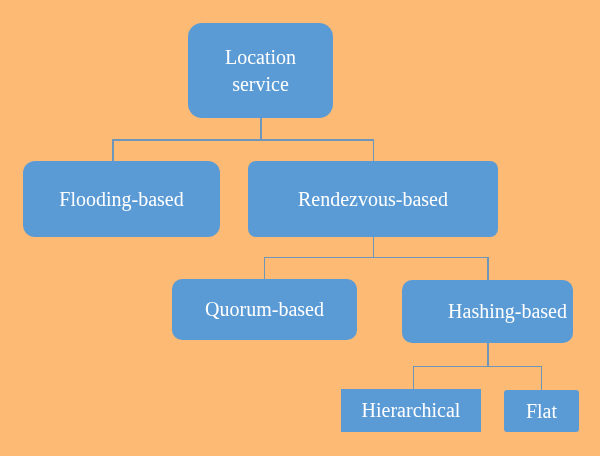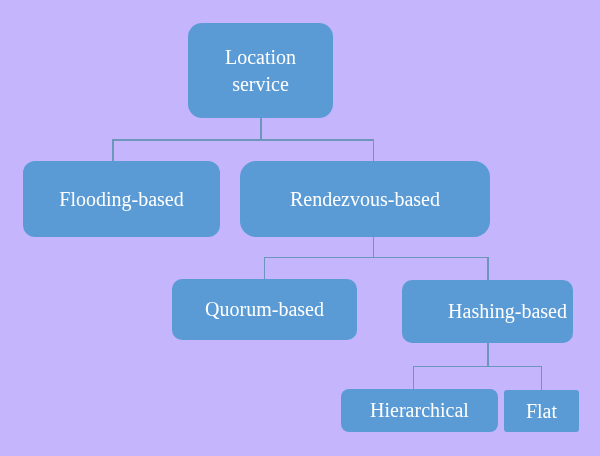--- a/index.html
+++ b/index.html
@@ -4,42 +4,42 @@
 <style>
   html, body {
     margin: 0;
     padding: 0;
     background: #ffffff;
   }
   .canvas {
     position: relative;
     width: 600px;
     height: 456px;
-    background: #c4b5fd;
+    background: #fdba74;
     overflow: hidden;
     font-family: "Liberation Serif", "DejaVu Serif", serif;
   }
   .node {
     position: absolute;
     background: #5b9bd5;
     color: #ffffff;
     display: flex;
     align-items: center;
     justify-content: center;
     text-align: center;
     font-size: 20px;
     line-height: 1.35;
     box-sizing: border-box;
   }
   .node-location     { left: 188px; top: 23px;  width: 145px; height: 95px; border-radius: 14px; padding: 0 22px; }
   .node-flooding     { left: 23px;  top: 161px; width: 197px; height: 76px; border-radius: 12px; }
-  .node-rendezvous   { left: 240px; top: 161px; width: 250px; height: 76px; border-radius: 16px; }
+  .node-rendezvous   { left: 248px; top: 161px; width: 250px; height: 76px; border-radius: 8px; }
   .node-quorum       { left: 172px; top: 279px; width: 185px; height: 61px; border-radius: 10px; }
   .node-hashing      { left: 402px; top: 280px; width: 171px; height: 63px; border-radius: 10px; padding-left: 40px; }
-  .node-hierarchical { left: 341px; top: 389px; width: 157px; height: 43px; border-radius: 8px;  }
+  .node-hierarchical { left: 341px; top: 389px; width: 140px; height: 43px; border-radius: 0;  }
   .node-flat         { left: 504px; top: 390px; width: 75px;  height: 42px; border-radius: 3px;  }
   .seg {
     position: absolute;
     background: #6e95ba;
   }
   .seg.v { width: 1.5px; }
   .seg.h { height: 1.5px; }
 </style>
 </head>
 <body>

